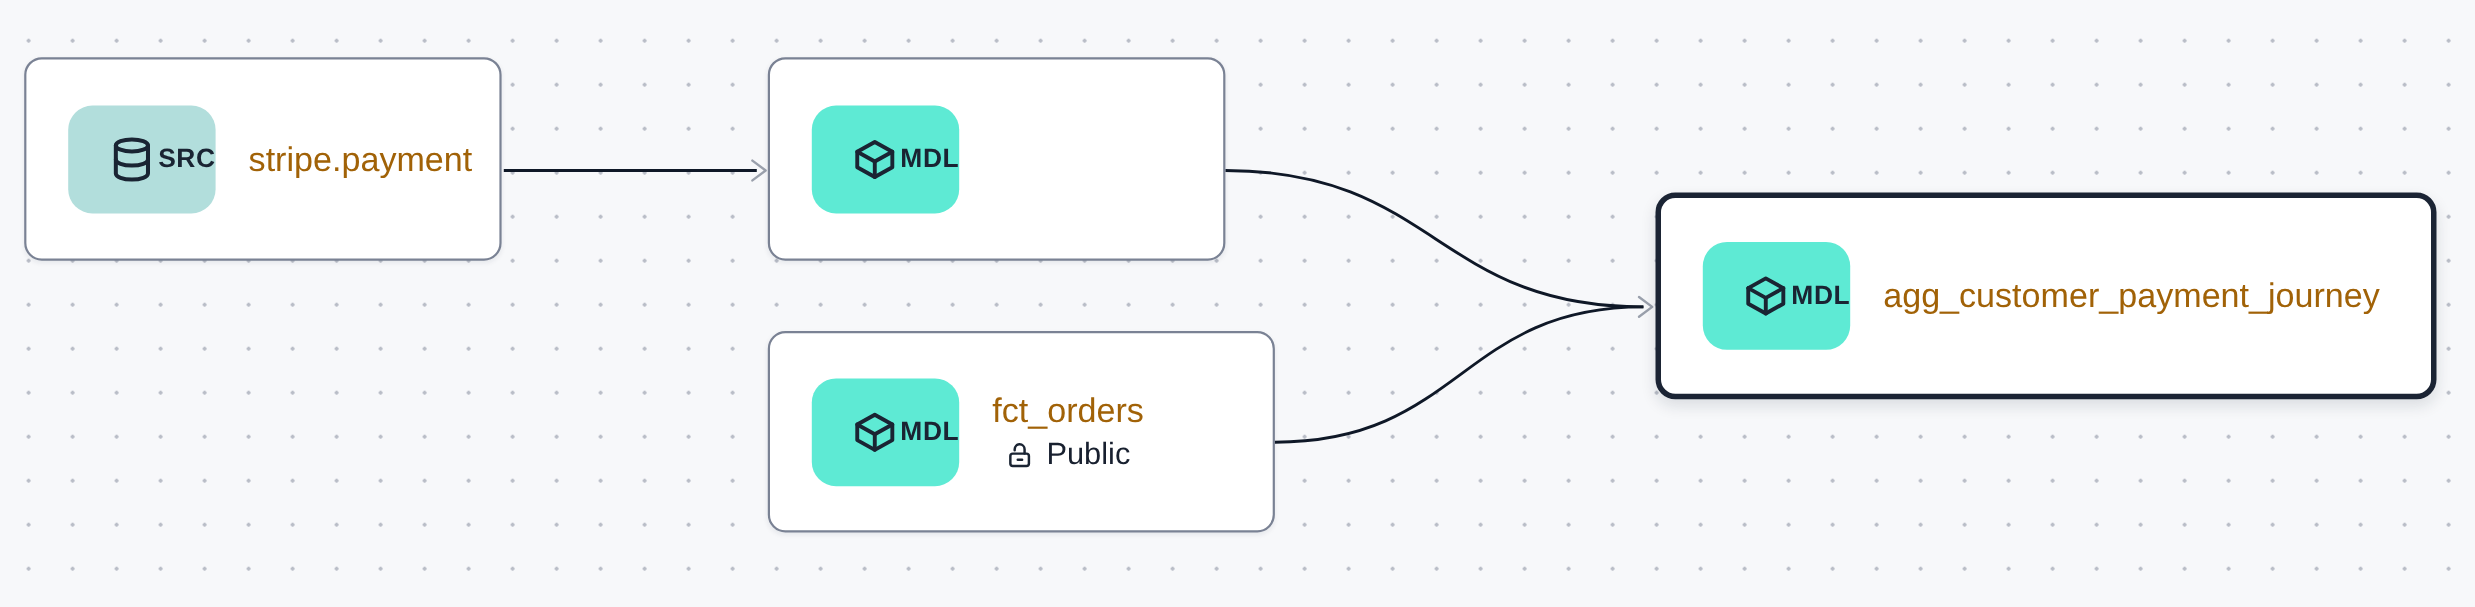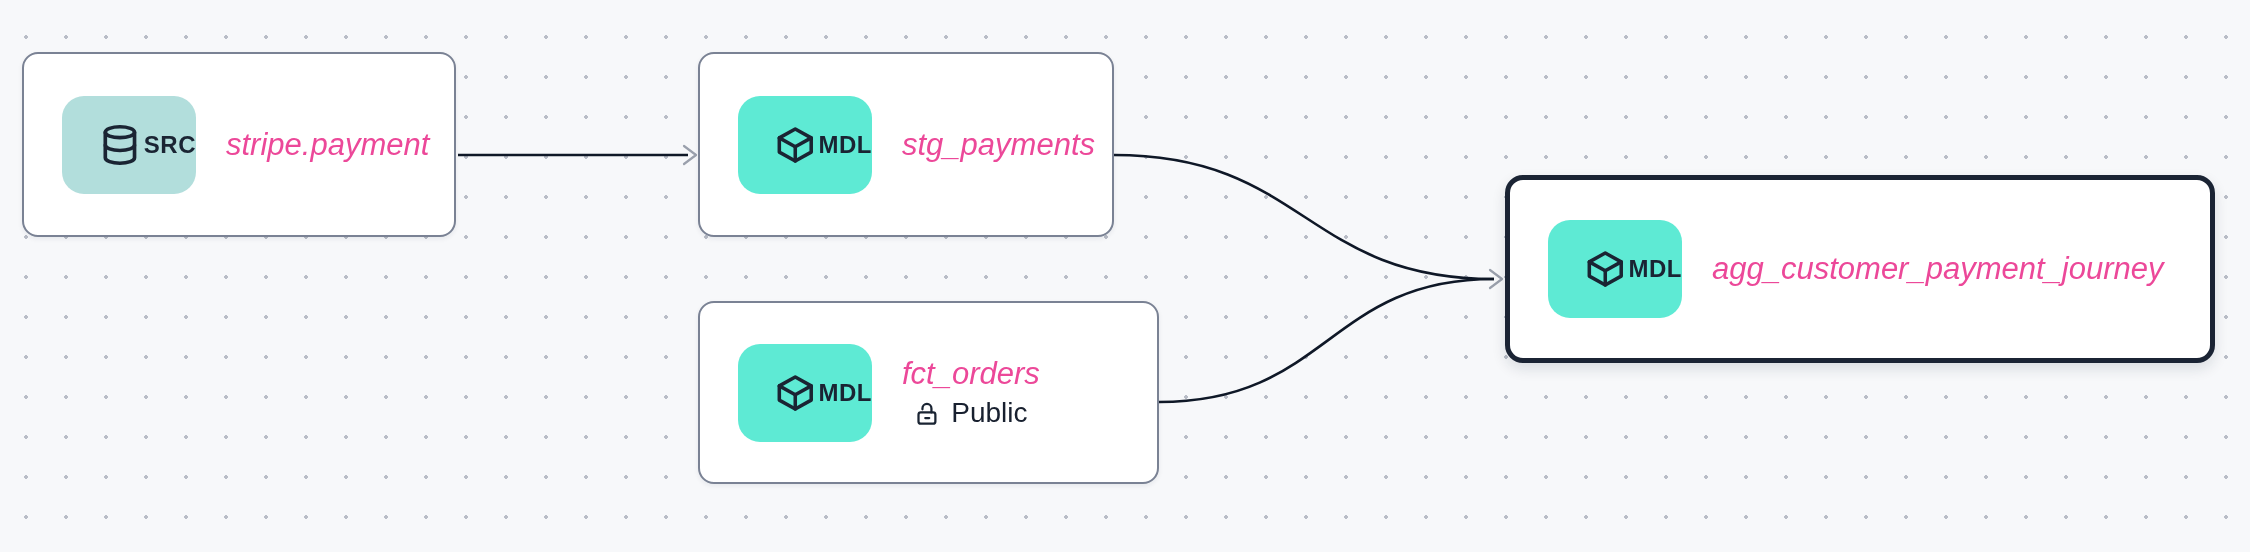--- a/index.html
+++ b/index.html
@@ -79,24 +79,23 @@
   }
   .label-wrap {
     display: flex;
     flex-direction: column;
     justify-content: center;
     gap: 6px;
     min-width: 0;
   }
   .node-name {
     font-size: 31px;
-    color: #ec4899;
+    color: #a16207;
     line-height: 1.15;
     white-space: nowrap;
-    font-style: italic;
   }
   .access-row {
     display: flex;
     align-items: center;
     gap: 10px;
     color: #1a2433;
     justify-content: center;
   }
   .access-row svg { width: 27px; height: 27px; stroke: #1a2433; }
   .access-label {
@@ -137,23 +136,20 @@
 
   <div class="node n2">
     <div class="type-badge blue">
       <svg viewBox="0 0 24 24" fill="none" stroke-width="2" stroke-linecap="round" stroke-linejoin="round">
         <path d="M21 8 L12 3 L3 8 L3 16 L12 21 L21 16 Z"></path>
         <path d="M3 8 L12 13 L21 8"></path>
         <path d="M12 21 V13"></path>
       </svg>
       <span class="badge-label">MDL</span>
     </div>
-    <div class="label-wrap">
-      <span class="node-name">stg_payments</span>
-    </div>
   </div>
 
   <div class="node n3">
     <div class="type-badge blue">
       <svg viewBox="0 0 24 24" fill="none" stroke-width="2" stroke-linecap="round" stroke-linejoin="round">
         <path d="M21 8 L12 3 L3 8 L3 16 L12 21 L21 16 Z"></path>
         <path d="M3 8 L12 13 L21 8"></path>
         <path d="M12 21 V13"></path>
       </svg>
       <span class="badge-label">MDL</span>

